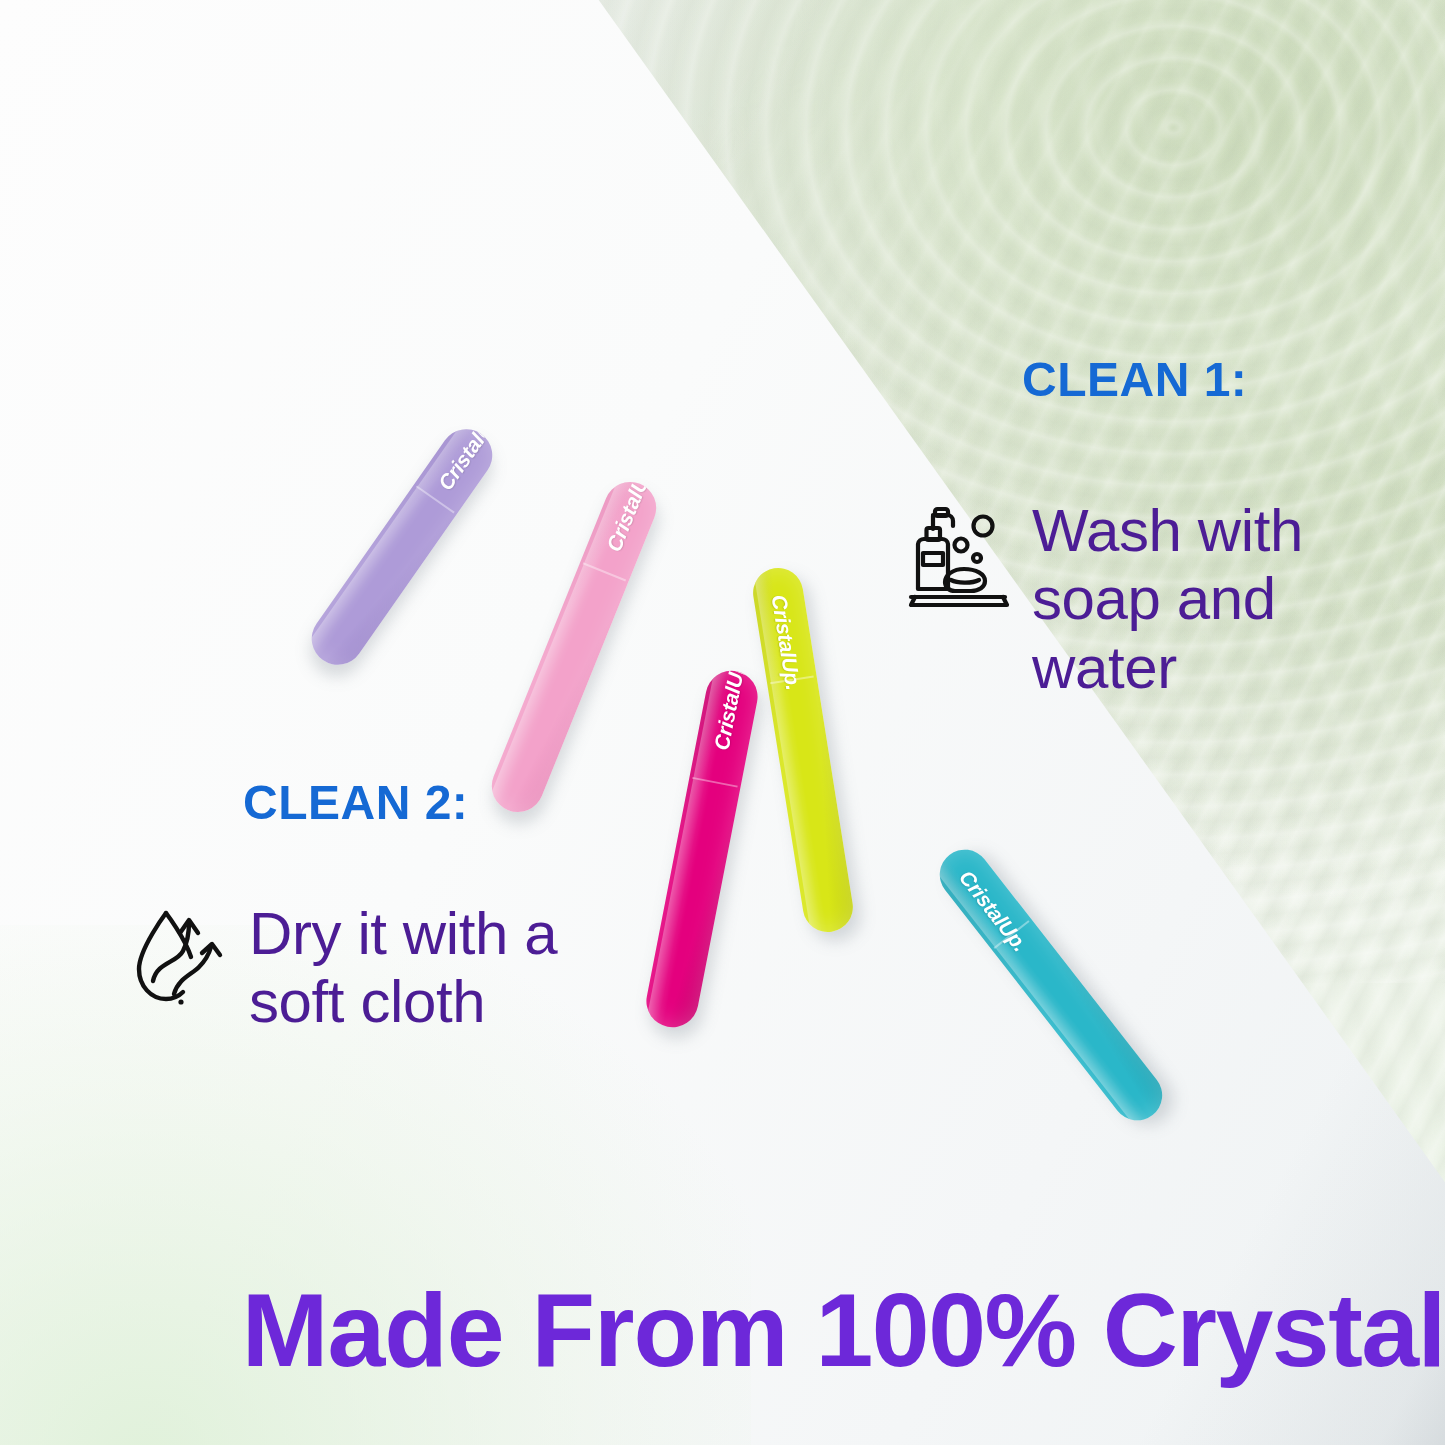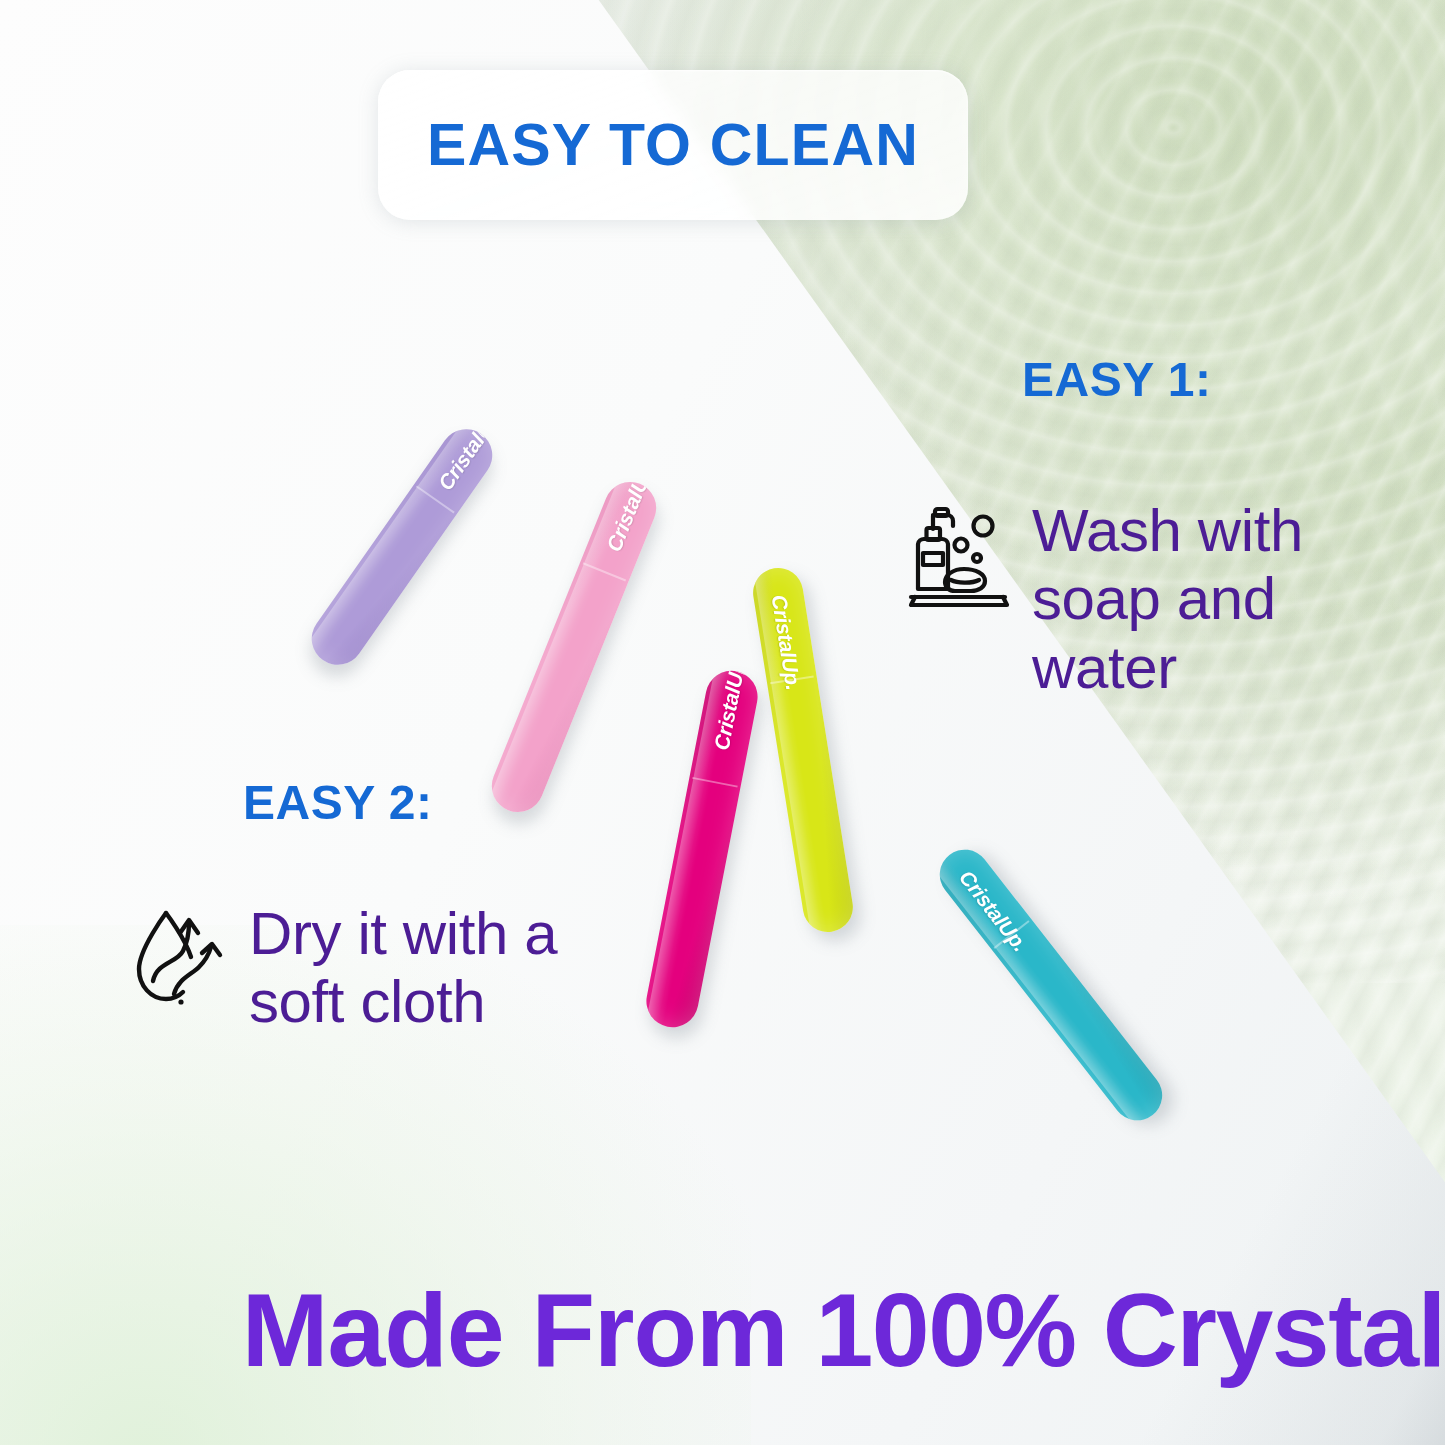--- a/index.html
+++ b/index.html
@@ -191,23 +191,20 @@
 <div id="stage">
 
   <div class="bg-base"></div>
   <div class="bg-ripples"></div>
   <div class="bg-ripples2"></div>
   <div class="bg-sheen"></div>
   <div class="paper"></div>
   <div class="paper-edge"></div>
   <div class="bg-mint"></div>
 
-  <div class="badge">
-    <span class="badge-text">EASY TO CLEAN</span>
-  </div>
 
   <div class="file" id="file-purple" style="left:376px; top:409px; width:52px; height:276px; transform:rotate(35deg);">
     <div class="file-body" id="body-purple" style="background: linear-gradient(96deg, rgb(156, 135, 204) 0%, rgb(174, 155, 216) 26%, rgb(174, 155, 216) 70%, rgb(156, 135, 204) 100%);">
       <div class="file-seam" style="top:79px;"></div>
       <div class="file-logo" style="top:28px; transform:rotate(-90deg);">CristalUp.</div>
     </div>
   </div>
 
   <div class="file" id="file-pink" style="left:548px; top:471px; width:52px; height:352px; transform:rotate(22deg);">
     <div class="file-body" id="body-pink" style="background: linear-gradient(96deg, rgb(234, 141, 187) 0%, rgb(243, 162, 202) 26%, rgb(243, 162, 202) 70%, rgb(234, 141, 187) 100%);">
@@ -230,21 +227,21 @@
     </div>
   </div>
 
   <div class="file" id="file-teal" style="left:1026px; top:820px; width:50px; height:330px; transform:rotate(-38deg);">
     <div class="file-body" id="body-teal" style="background: linear-gradient(96deg, rgb(31, 163, 180) 0%, rgb(42, 183, 201) 26%, rgb(42, 183, 201) 70%, rgb(31, 163, 180) 100%);">
       <div class="file-seam" style="top:100px;"></div>
       <div class="file-logo" style="top:36px; transform:rotate(90deg);">CristalUp.</div>
     </div>
   </div>
 
-  <div class="step-heading" id="step1-heading">EASY 1:</div>
+  <div class="step-heading" id="step1-heading">CLEAN 1:</div>
 
   <div class="step-icon" id="step1-icon">
     <svg class="icon-svg" viewBox="0 0 112 110" fill="none" stroke="#111111" stroke-width="4.2" stroke-linecap="round" stroke-linejoin="round">
 
       <path d="M28 12 h14 a6 6 0 0 1 6 6 v5"></path>
       <rect x="30" y="6" width="13" height="7" rx="2.5"></rect>
 
       <path d="M28 13 v13"></path>
 
       <rect x="21.5" y="25" width="13.5" height="12" rx="2"></rect>
@@ -260,21 +257,21 @@
       <path d="M10 94 l-4 8 h96 l-4 -8"></path>
 
       <circle cx="78" cy="23" r="9.5"></circle>
       <circle cx="56" cy="42" r="6.5"></circle>
       <circle cx="72" cy="55" r="4"></circle>
     </svg>
   </div>
 
   <div class="step-body" id="step1-body">Wash with soap and water</div>
 
-  <div class="step-heading" id="step2-heading">EASY 2:</div>
+  <div class="step-heading" id="step2-heading">CLEAN 2:</div>
 
   <div class="step-icon" id="step2-icon">
     <svg class="icon-svg" viewBox="0 0 104 108" fill="none" stroke="#111111" stroke-width="4.4" stroke-linecap="round" stroke-linejoin="round">
 
       <path d="M33 8 C33 8 6 44 6 64 C6 81 18 94 33 94 C40 94 46 91 50 87"></path>
       <path d="M33 8 C33 8 52 33 58 52"></path>
 
       <circle cx="48" cy="97" r="2.6" fill="#111111" stroke="none"></circle>
 
       <path d="M20 76 C24 57 44 58 50 46 C55 36 56 26 56 18"></path>

